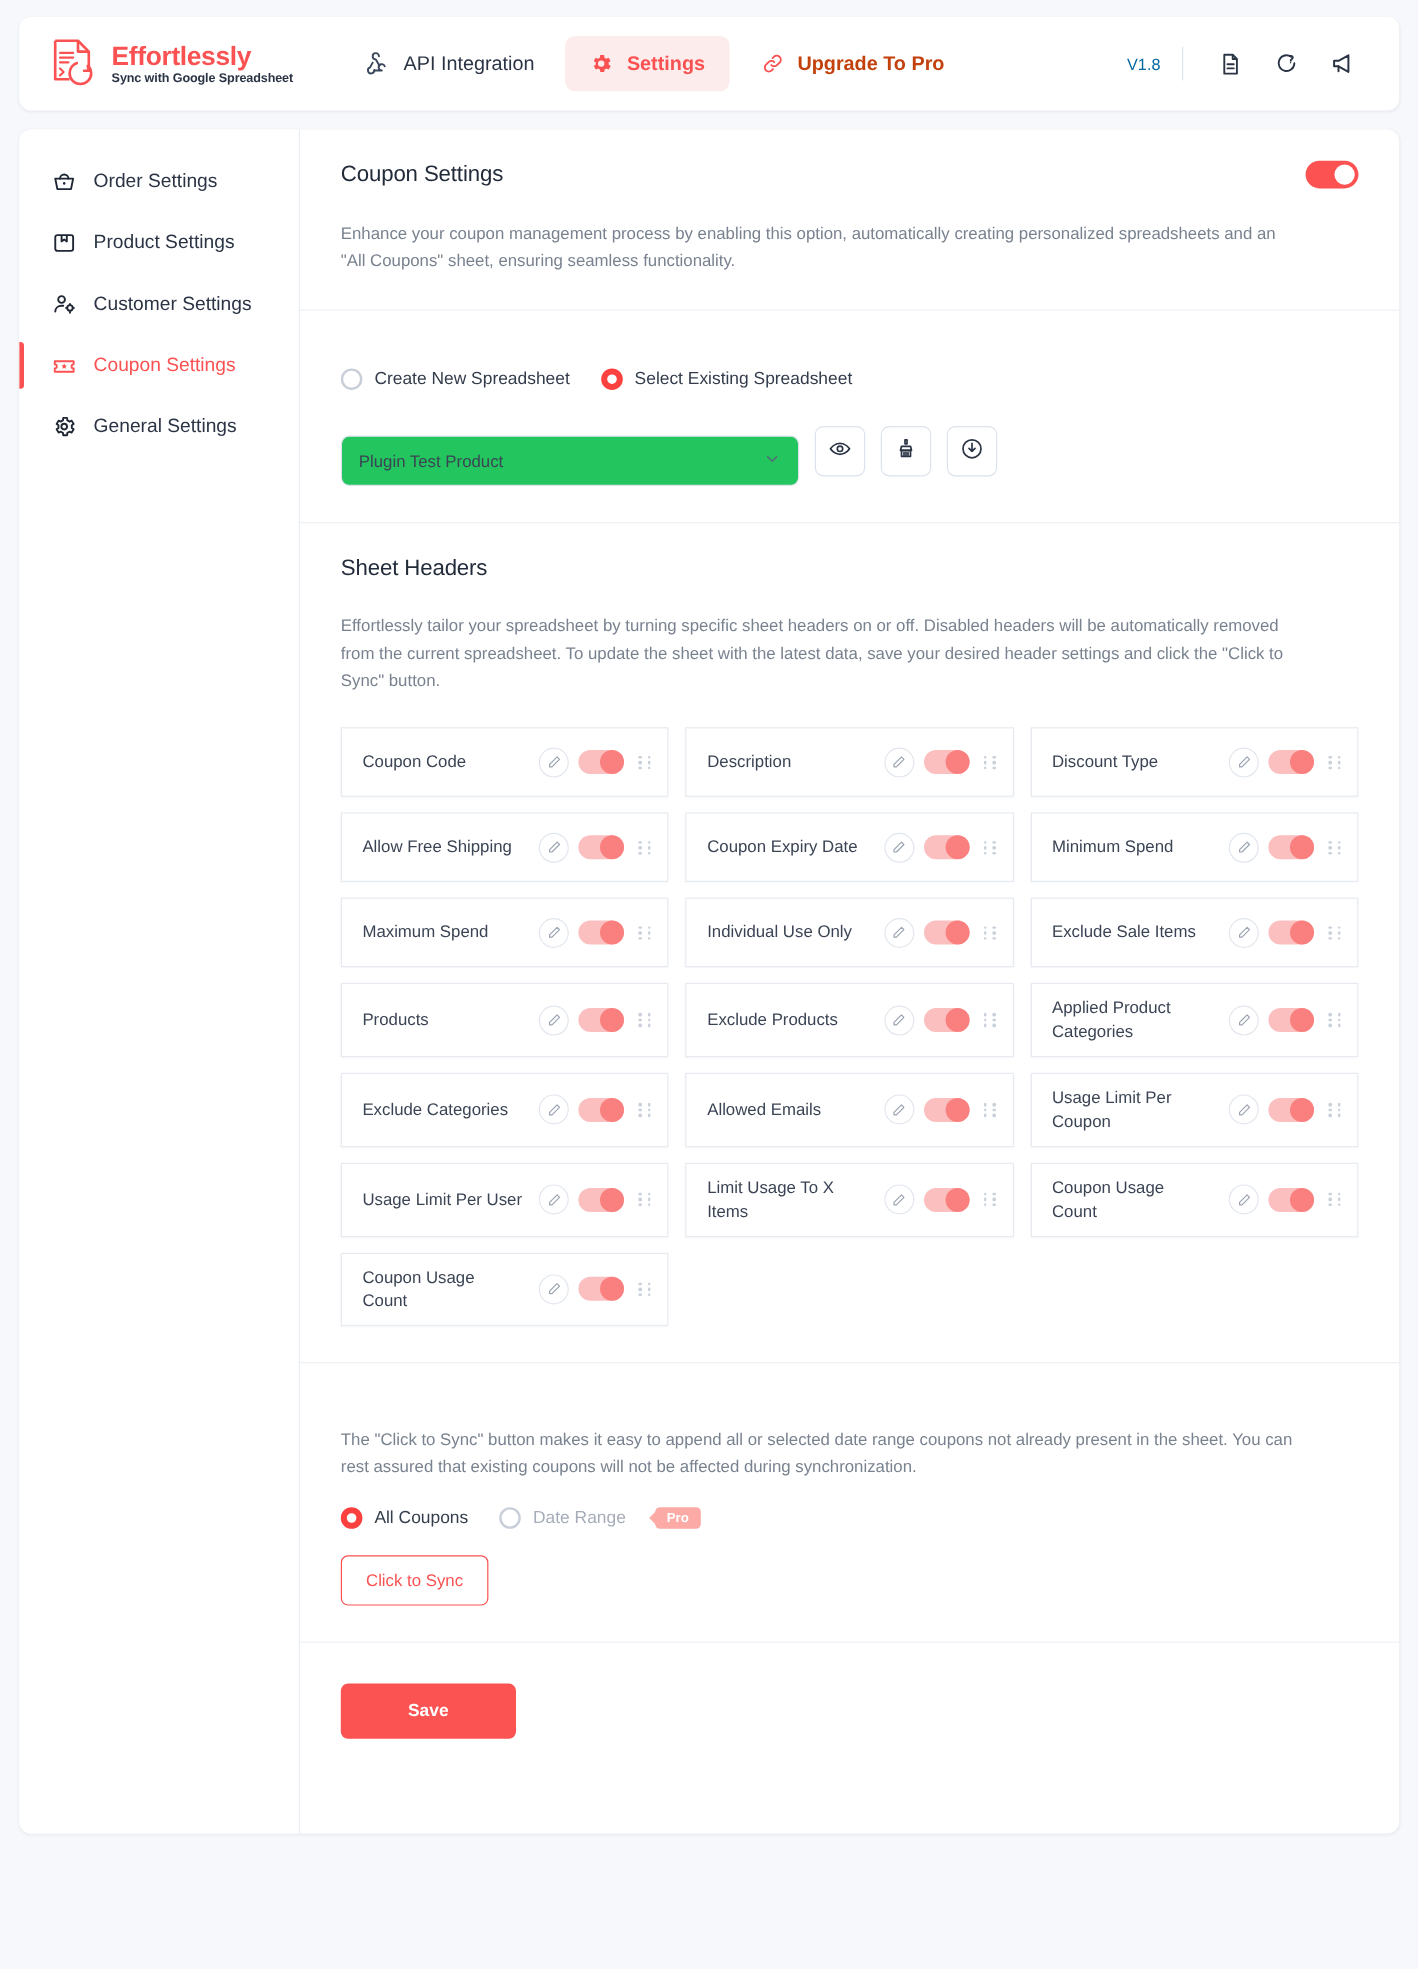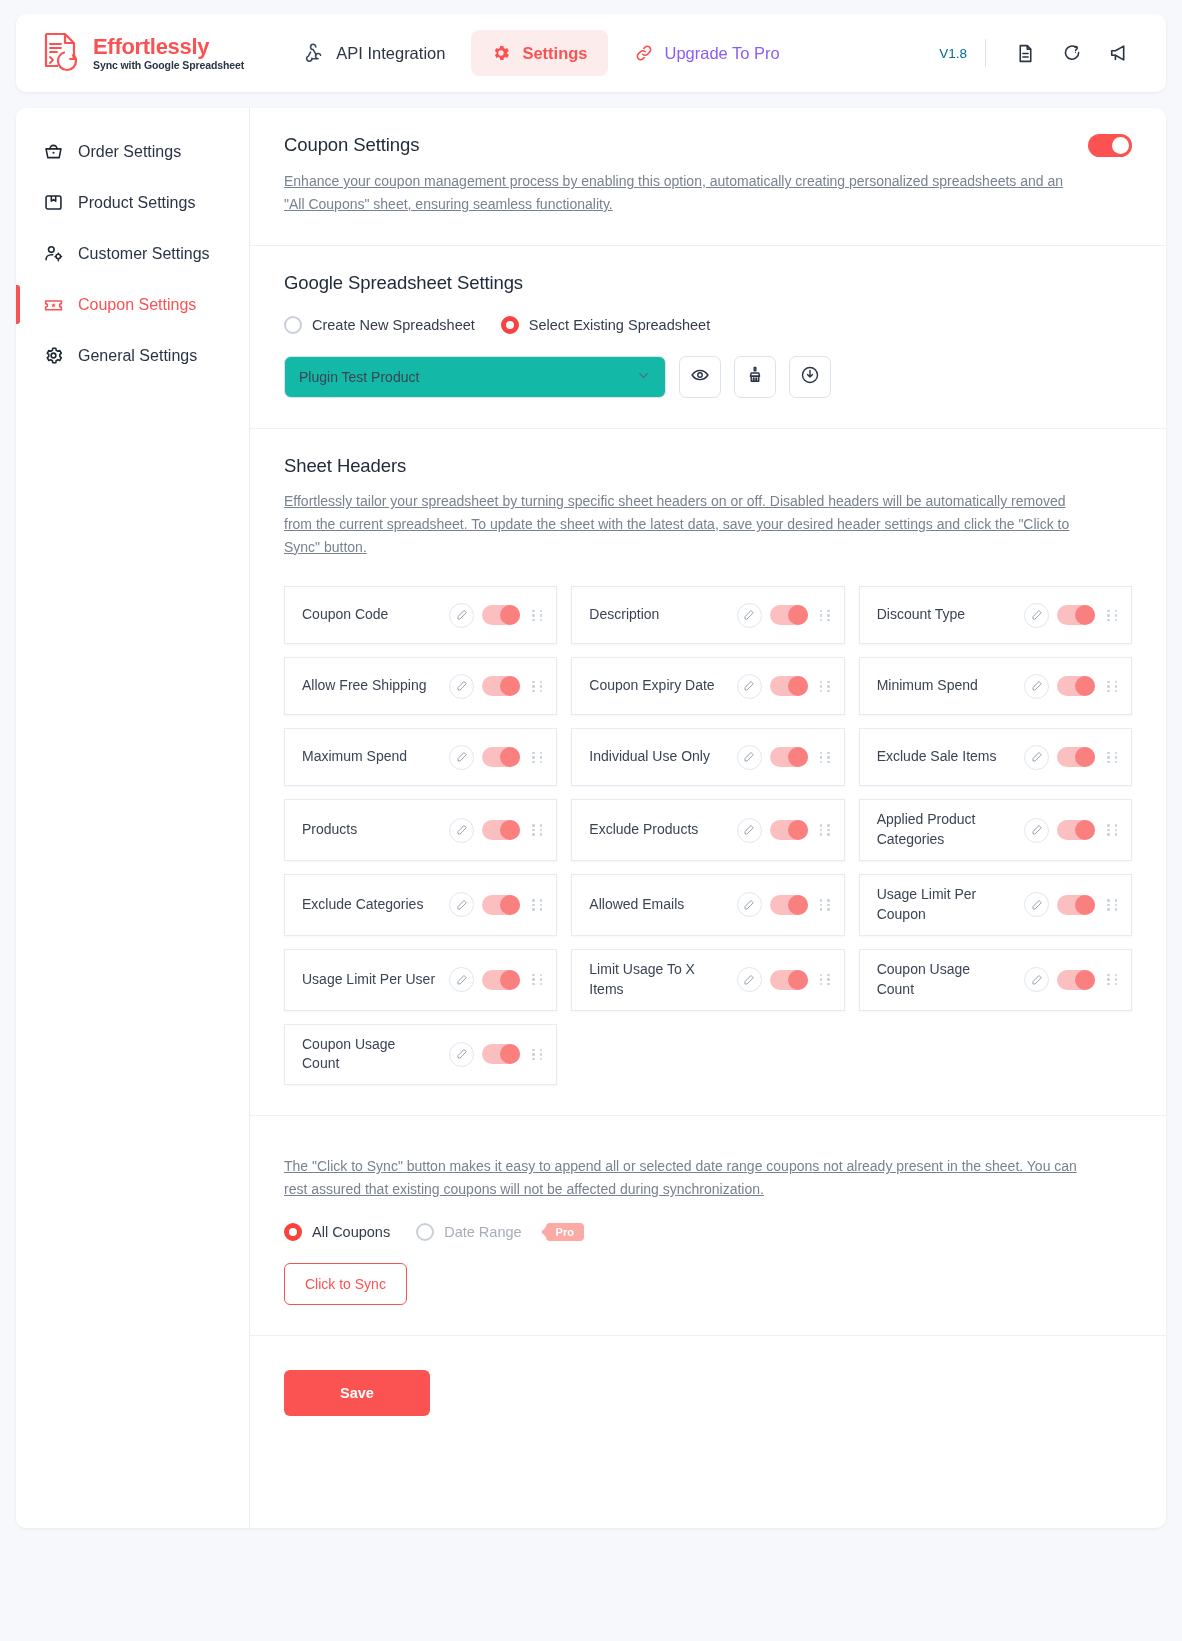--- a/index.html
+++ b/index.html
@@ -31,21 +31,21 @@
   }
 
   .topnav { display: flex; align-items: center; margin-left: 40px; gap: 6px; }
   .navitem {
     display: flex; align-items: center; gap: 11px;
     padding: 13px 20px; border-radius: 8px;
     font-size: 16.5px; color: #2b3445; white-space: nowrap;
     cursor: pointer;
   }
   .navitem.active { background: #fdecec; color: #fa5252; font-weight: bold; }
-  .navitem.pro { color: #8b5cf6; font-weight: normal; }
+  .navitem.pro { color: #c2410c; font-weight: bold; }
   .navitem svg { display:block; }
 
   .topright { margin-left: auto; display: flex; align-items: center; gap: 0; }
   .version { font-size: 13.5px; color: #0369a1; margin-right: 18px; }
   .vdiv { width: 1px; height: 28px; background: #dde3ec; margin-right: 16px; }
   .ticon { padding: 0 13px; cursor: pointer; display:flex; }
 
   
   .shell {
     display: flex;
@@ -76,21 +76,21 @@
   .side-item svg { display:block; flex: 0 0 auto; }
 
   .content { flex: 1 1 auto; }
   .section { padding: 26px 34px 30px 34px; border-bottom: 1px solid #edf0f5; }
   .section:last-child { border-bottom: none; }
   .sec-head { display: flex; align-items: flex-start; }
   .sec-title {
     font-size: 18.5px; color: #222b3a; font-weight: normal; letter-spacing: -.1px;
   }
   .sec-desc {
-    font-size: 14px; color: #79828f; line-height: 1.62; margin-top: 13px; max-width: 800px; text-decoration: underline;
+    font-size: 14px; color: #79828f; line-height: 1.62; margin-top: 26px; max-width: 800px;
   }
   .sec-desc.wide { max-width: 800px; }
 
   
   .mtoggle {
     margin-left: auto; width: 44px; height: 23px; border-radius: 12px;
     background: #fc5252; position: relative; cursor: pointer; flex: 0 0 44px;
   }
   .mtoggle .knob {
     position: absolute; width: 17px; height: 17px; border-radius: 50%;
@@ -106,21 +106,21 @@
   .radio.on .dot {
     border: 5px solid #fb4040; background: #fff;
   }
   .radio.dim { color: #a6adb8; }
 
   
   .select-row { display: flex; align-items: center; gap: 13px; margin-top: 22px; }
   .select {
     width: 382px; height: 42px; border: 1px solid #dde3ec; border-radius: 7px;
     display: flex; align-items: center; padding: 16px 14px;
-    font-size: 14px; color: #3b4454; background: #14b8a6; cursor: pointer;
+    font-size: 14px; color: #3b4454; background: #22c55e; cursor: pointer; margin-top: 16px;
   }
   .select .val { flex: 1 1 auto; }
   .iconbtn {
     width: 42px; height: 42px; border: 1px solid #dde3ec; border-radius: 7px;
     background: #fff; display: flex; align-items: center; justify-content: center; cursor: pointer;
   }
 
   
   .grid {
     display: grid;
@@ -331,21 +331,20 @@
       <div class="sec-head">
         <div class="sec-title">Coupon Settings</div>
         <div class="mtoggle">
           <span class="knob"></span>
         </div>
       </div>
       <div class="sec-desc">Enhance your coupon management process by enabling this option, automatically creating personalized spreadsheets and an "All Coupons" sheet, ensuring seamless functionality.</div>
     </div>
 
     <div class="section">
-      <div class="sec-title">Google Spreadsheet Settings</div>
 
       <div class="radio-row">
         <div class="radio">
           <span class="dot"></span>
           <span>Create New Spreadsheet</span>
         </div>
         <div class="radio on">
           <span class="dot"></span>
           <span>Select Existing Spreadsheet</span>
         </div>

